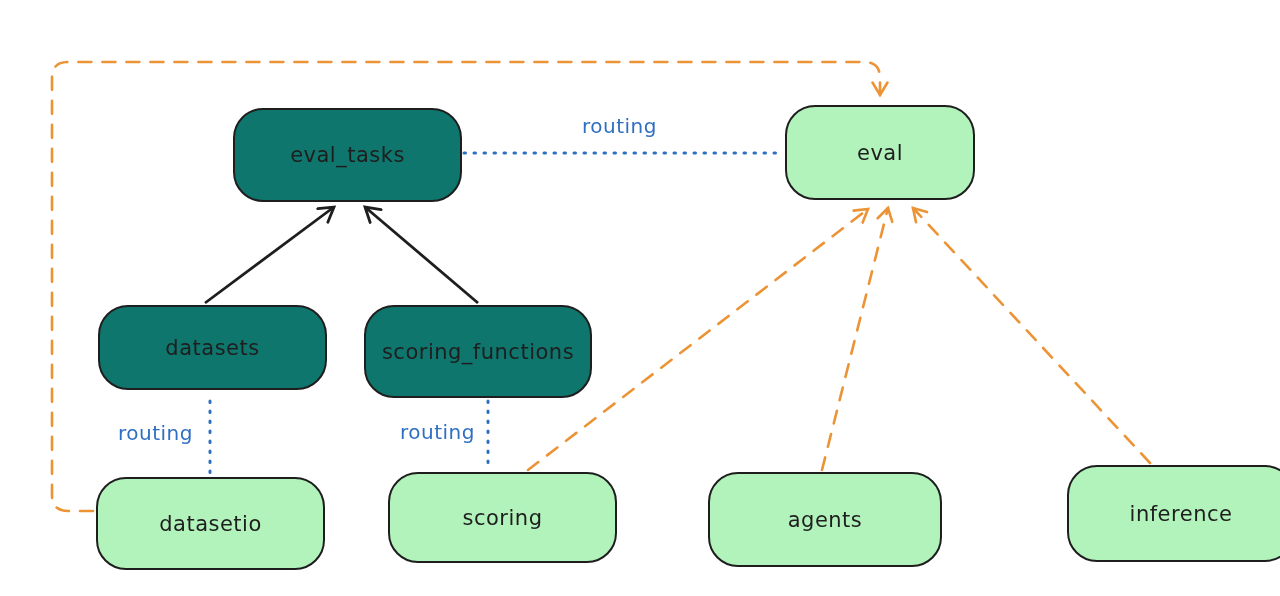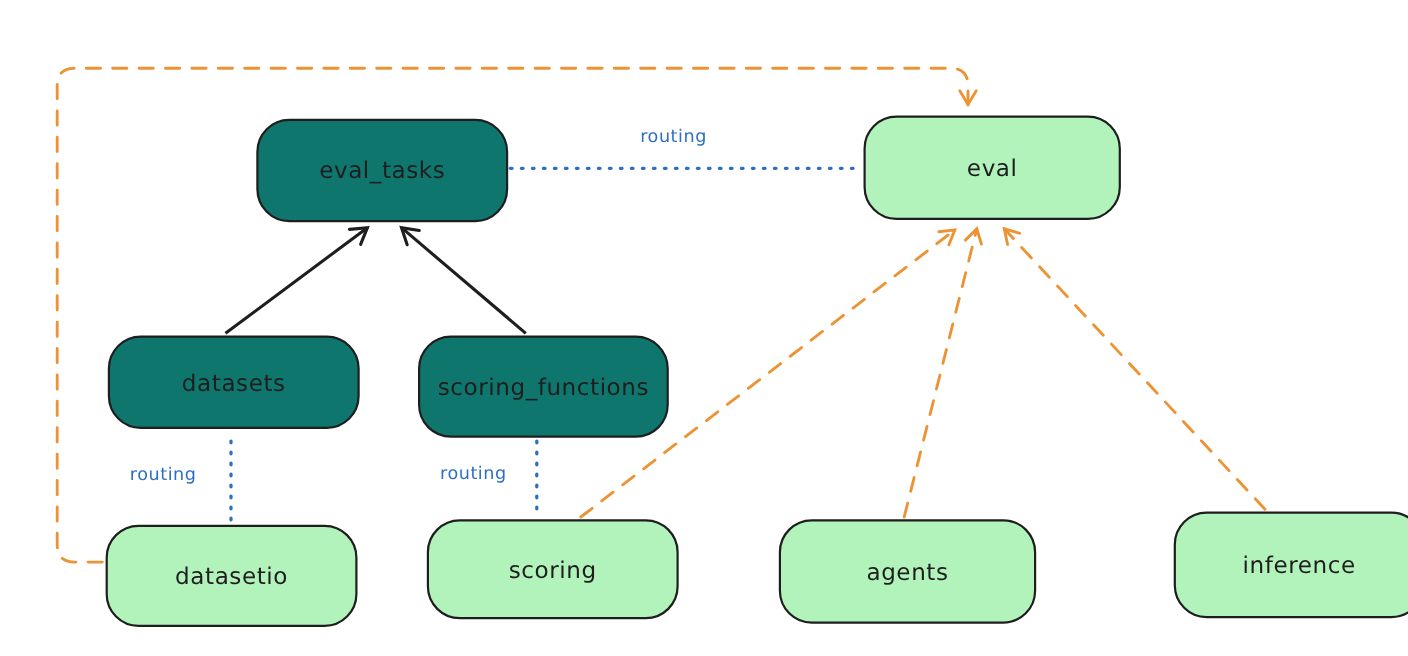--- a/index.html
+++ b/index.html
@@ -32,21 +32,21 @@
     justify-content: center;
     font-size: 21px;
     color: #1e1e1e;
     letter-spacing: 0.5px;
   }
   .node.blue  { background: #0f766e; }
   .node.green { background: #b2f2bb; }
   .edge-label {
     position: absolute;
     color: #2e6fc2;
-    font-size: 16px;
+    font-size: 20px;
     font-weight: 500;
     letter-spacing: 0.5px;
     white-space: nowrap;
   }
   .line-black  { stroke: #1e1e1e; stroke-width: 2.8; fill: none; }
   .line-blue   { stroke: #2e6fc2; stroke-width: 3;   fill: none;
                  stroke-dasharray: 1.5 8.5; stroke-linecap: round; }
   .line-orange { stroke: #ec9435; stroke-width: 2.6; fill: none;
                  stroke-dasharray: 13 11; stroke-linecap: round; }
 </style>
@@ -75,29 +75,29 @@
     <path class="line-orange" d="M 93 511 L 68 511 Q 52 511 52 495 L 52 78 Q 52 62 68 62 L 864 62 Q 880 62 880 78 L 880 95" marker-end="url(#arrow-orange)"></path>
     <path class="line-orange" d="M 528 470 L 868 209" marker-end="url(#arrow-orange)"></path>
     <path class="line-orange" d="M 822 470 L 888 208" marker-end="url(#arrow-orange)"></path>
     <path class="line-orange" d="M 1150 463 L 913 208" marker-end="url(#arrow-orange)"></path>
   </svg>
 
   <div class="node blue" style="left:233px; top:108px; width:229px; height:94px;">
     <span>eval_tasks</span>
   </div>
 
-  <div class="node green" style="left:785px; top:105px; width:234px; height:95px;">
+  <div class="node green" style="left:785px; top:105px; width:190px; height:95px;">
     <span>eval</span>
   </div>
 
   <div class="node blue" style="left:98px; top:305px; width:229px; height:85px;">
     <span>datasets</span>
   </div>
 
-  <div class="node blue" style="left:380px; top:305px; width:228px; height:93px;">
+  <div class="node blue" style="left:364px; top:305px; width:228px; height:93px;">
     <span>scoring_functions</span>
   </div>
 
   <div class="node green" style="left:96px; top:477px; width:229px; height:93px;">
     <span>datasetio</span>
   </div>
 
   <div class="node green" style="left:708px; top:472px; width:234px; height:95px;">
     <span>agents</span>
   </div>

